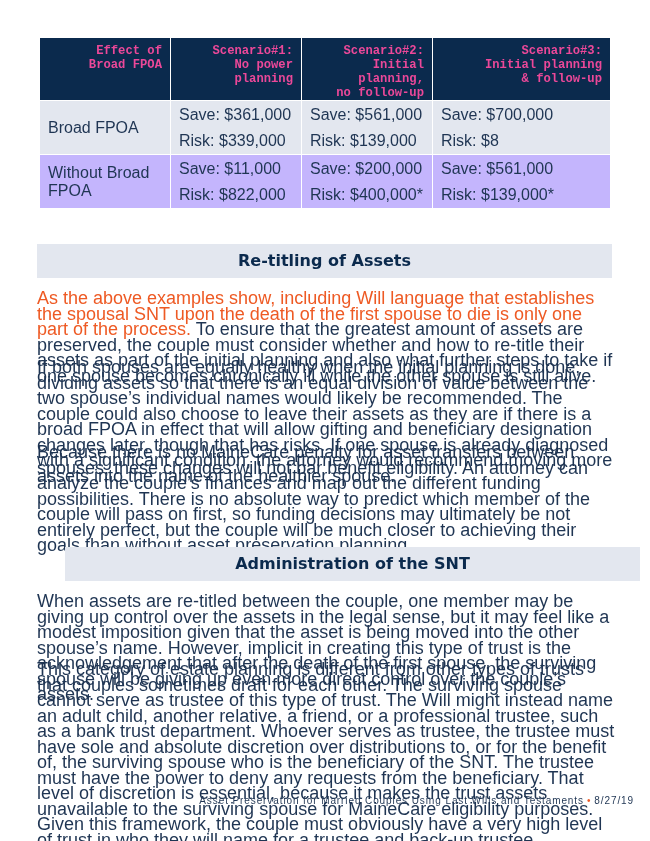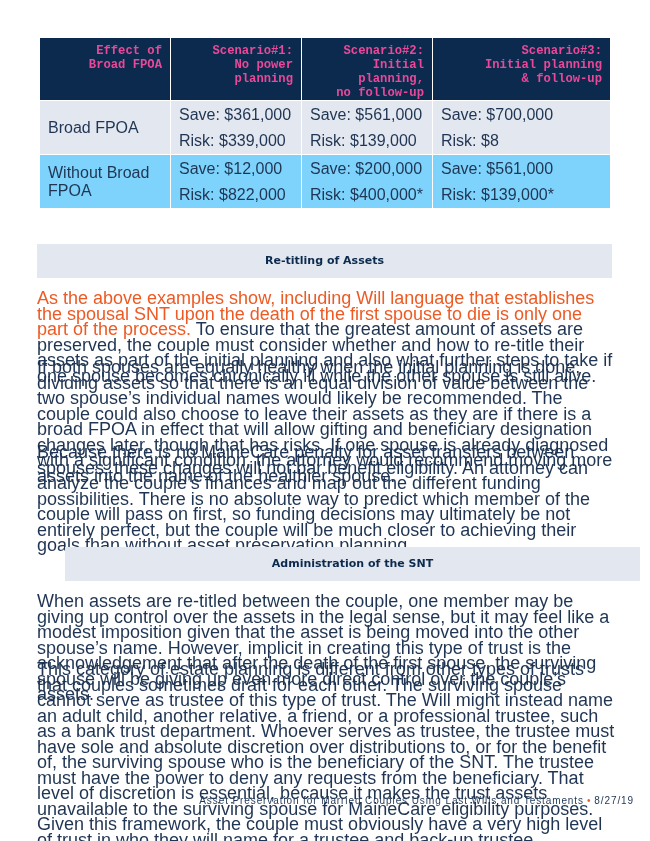--- a/index.html
+++ b/index.html
@@ -7,26 +7,26 @@
     font-family:"Liberation Sans", "DejaVu Sans", sans-serif; color:#1f3553; }
   .tbl { position:absolute; left:40px; top:38px; width:570px; border-collapse:separate; border-spacing:0; }
   .tbl th { background:#0b2a4d; color:#ec4899; text-align:right; vertical-align:top;
     font-family:Liberation Mono, monospace; font-weight:bold; font-size:12.2px; line-height:14px;
     padding:6px 8px 0 8px; height:54px; box-sizing:border-box; border-right:1.5px solid #ffffff; }
   .tbl th:last-child { border-right:none; }
   .tbl td { font-size:16px; color:#1f3553; padding:0 8px; vertical-align:middle;
     border-right:1.5px solid #ffffff; border-top:1.5px solid #ffffff; height:54px; box-sizing:border-box; }
   .tbl td:last-child { border-right:none; }
   .tbl tr.r1 td { background:#e3e7ef; }
-  .tbl tr.r2 td { background:#7dd3fc; }
+  .tbl tr.r2 td { background:#c4b5fd; }
   .tbl td .line { display:block; line-height:14px; }
   .tbl td .line + .line { margin-top:12px; }
   .c0 { width:131px; } .c1 { width:131px; } .c2 { width:131px; } .c3 { width:177px; }
   .sec { position:absolute; left:37px; width:575px; height:34px; background:#e3e7ef;
-    text-align:center; font-family:"DejaVu Sans", sans-serif; font-weight:bold; font-size:11px;
+    text-align:center; font-family:"DejaVu Sans", sans-serif; font-weight:bold; font-size:16px;
     line-height:34px; color:#0b2a4d; }
   .para { position:absolute; left:37px; width:578px; font-size:18px; line-height:15.5px; color:#1f3553; margin:0; }
   .orange { color:#ee5a24; }
   .footer { position:absolute; left:0; width:634px; top:795px; text-align:right;
     font-size:10px; letter-spacing:0.9px; color:#1f3553; }
   .dot { color:#ee5a24; padding:0 3px; }
 </style>
 </head>
 <body>
 
@@ -65,21 +65,21 @@
         <span class="line">Risk: $139,000</span>
       </td>
       <td>
         <span class="line">Save: $700,000</span>
         <span class="line">Risk: $8</span>
       </td>
     </tr>
     <tr class="r2">
       <td>Without Broad FPOA</td>
       <td>
-        <span class="line">Save: $12,000</span>
+        <span class="line">Save: $11,000</span>
         <span class="line">Risk: $822,000</span>
       </td>
       <td>
         <span class="line">Save: $200,000</span>
         <span class="line">Risk: $400,000*</span>
       </td>
       <td>
         <span class="line">Save: $561,000</span>
         <span class="line">Risk: $139,000*</span>
       </td>

